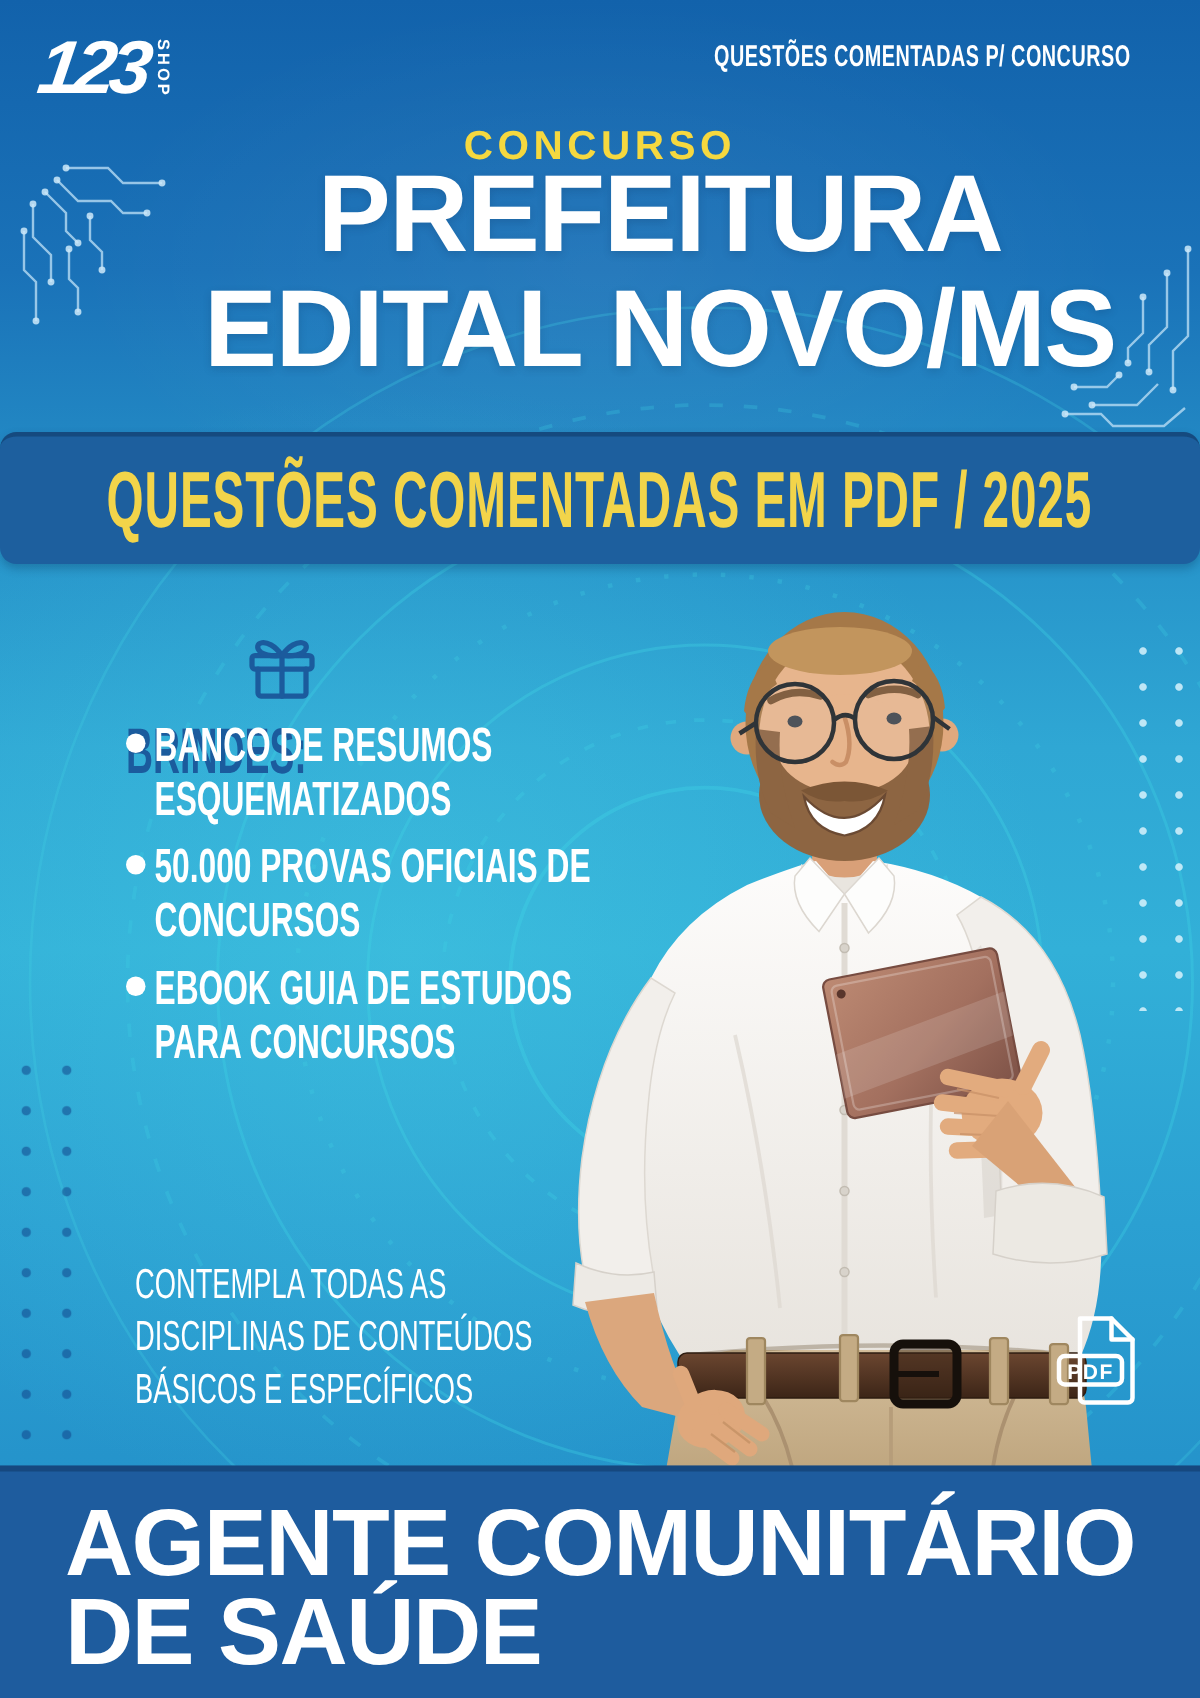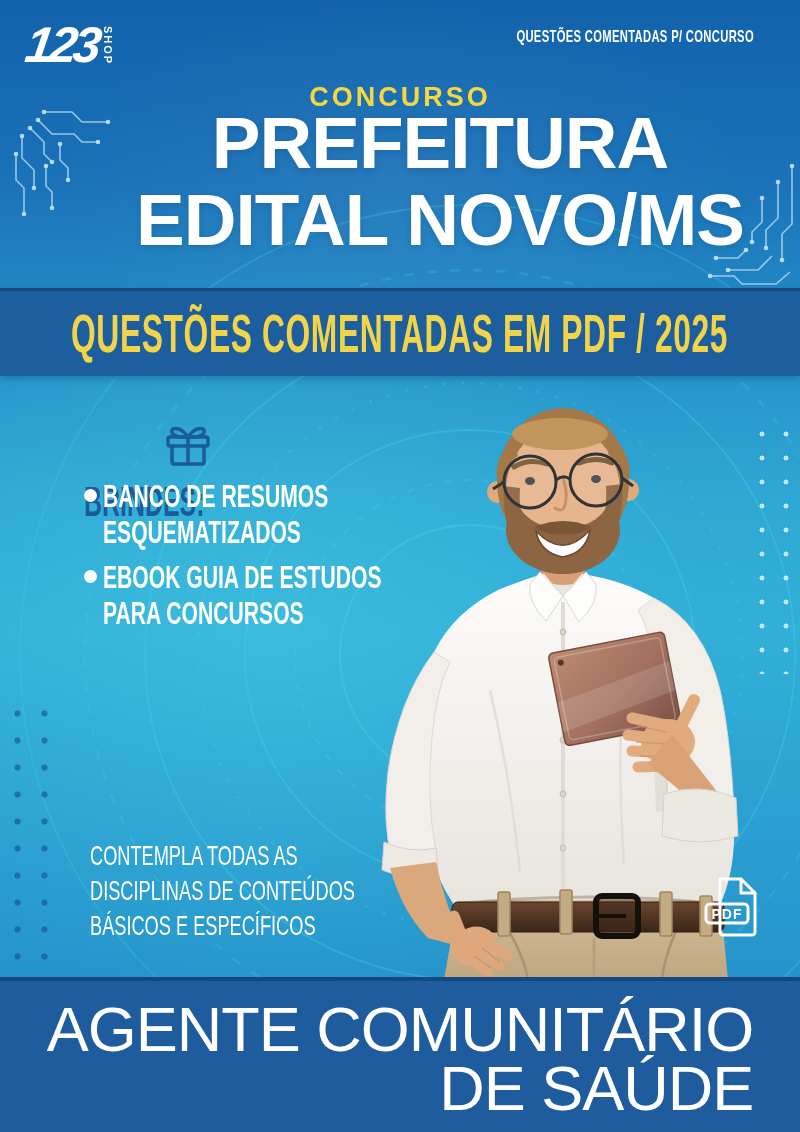--- a/index.html
+++ b/index.html
@@ -11,47 +11,47 @@
       radial-gradient(500px 260px at 50% 16%, rgba(255,255,255,.06), rgba(255,255,255,0) 70%),
       linear-gradient(180deg,#1262ab 0%,#1a72b8 16%,#2590c8 30%,#2fa7d4 44%,#32b0d8 56%,#2ba0d2 72%,#2492ca 88%,#2089c6 100%);
   }
   .abs{position:absolute;}
   .cond{display:inline-block;white-space:pre-line;}
   
   .logo{left:26px;top:20px;display:flex;align-items:flex-start;color:#fff;z-index:6;}
   .logo-num{font-size:50px;font-weight:900;font-style:italic;letter-spacing:-4px;transform:skewX(-8deg);line-height:1;}
   .logo-shop{writing-mode:vertical-rl;font-size:11px;font-weight:800;letter-spacing:2px;margin-left:5px;margin-top:6px;line-height:1;}
   
-  .tagline{top:27px;right:46px;color:#fff;font-size:17px;font-weight:700;z-index:6;text-align:right;}
+  .tagline{top:27px;right:46px;color:#fff;font-size:20px;font-weight:700;z-index:6;text-align:right;}
   .tagline .cond{transform:scaleX(.66);transform-origin:right center;letter-spacing:.5px;}
   
   .kicker{top:82px;left:0;width:100%;text-align:center;color:#f5d83f;font-size:27px;font-weight:800;letter-spacing:3px;z-index:6;}
   .title{top:104px;left:0;width:100%;text-align:center;color:#fff;font-size:73px;font-weight:800;line-height:77px;letter-spacing:-1px;z-index:6;text-shadow:0 2px 6px rgba(10,40,80,.18);margin-left:40px;}
   
   .midbanner{top:288px;left:0;width:100%;height:85px;background:#1d5f9e;border-top:3px solid rgba(9,39,77,.38);
-    box-shadow:0 3px 6px rgba(5,35,70,.25);display:flex;align-items:center;justify-content:center;z-index:6;}
+    box-shadow:0 3px 6px rgba(5,35,70,.25);display:flex;align-items:center;justify-content:center;z-index:6;border-radius:11px;}
   .midbanner .cond{transform:scaleX(.60);transform-origin:center center;color:#f2d44a;font-size:53px;font-weight:700;letter-spacing:1px;white-space:nowrap;}
   
   .sec-head{display:flex;align-items:center;gap:12px;z-index:6;}
   .brindes-head{left:84px;top:422px;flex-direction:column;}
   .cfe-head{left:84px;top:774px;}
   .sec-head h2{margin:0;font-size:43px;font-weight:700;line-height:1;}
   .brindes-head h2{color:#1b5b9d;}
   .cfe-head h2{color:#2a6aa6;}
   .sec-head .cond{transform:scaleX(.58);transform-origin:left center;white-space:nowrap;}
   .bullets{left:84px;top:478px;width:460px;z-index:6;list-style:none;margin:0;padding:0;}
   .bullets li{display:flex;gap:6px;margin-bottom:9px;}
   .bullets .dot{width:13px;height:13px;border-radius:50%;background:#fff;margin-top:11px;flex:0 0 13px;}
   .bullets .btext{color:#fff;font-size:32px;font-weight:700;line-height:36px;transform:scaleX(.66);transform-origin:left top;}
   .edital-body{left:90px;top:838px;color:#fff;font-size:28px;font-weight:400;line-height:35px;z-index:6;}
   .edital-body .cond{transform:scaleX(.65);transform-origin:left top;}
   
   .footer{top:977px;left:0;width:100%;height:155px;background:#1e5c9e;border-top:4px solid rgba(10,35,70,.35);z-index:8;
     display:flex;align-items:center;justify-content:center;}
-  .footer .role{color:#fff;font-size:63px;font-weight:400;line-height:59px;letter-spacing:-1px;text-align:right;white-space:pre-line;}
+  .footer .role{color:#fff;font-size:63px;font-weight:700;line-height:59px;letter-spacing:-1px;text-align:left;white-space:pre-line;}
   
   .dots-right{left:750px;top:422px;width:50px;height:252px;z-index:2;
     background-image:radial-gradient(circle,rgba(215,242,252,.85) 2.2px,rgba(0,0,0,0) 2.8px);background-size:24px 24px;}
   .dots-left{left:4px;top:700px;width:56px;height:262px;z-index:2;
     background-image:radial-gradient(circle,rgba(18,70,140,.55) 2.8px,rgba(0,0,0,0) 3.4px);background-size:27px 27px;}
   .circles{left:0;top:0;z-index:1;}
   .ckt{z-index:2;}
   .man{left:370px;top:390px;z-index:5;}
   .pdf{left:700px;top:874px;z-index:7;}
 </style>
@@ -212,20 +212,25 @@
       </g>
     </svg>
     <h2><span class="cond">BRINDES:</span></h2>
   </div>
 
   <ul class="abs bullets">
     <li>
       <span class="dot"></span>
       <span class="btext">BANCO DE RESUMOS
 ESQUEMATIZADOS</span>
+    </li>
+    <li>
+      <span class="dot"></span>
+      <span class="btext">50.000 PROVAS
+OFICIAIS DE CONCURSOS</span>
     </li>
     <li>
       <span class="dot"></span>
       <span class="btext">EBOOK GUIA DE ESTUDOS
 PARA CONCURSOS</span>
     </li>
   </ul>
 
 
   <div class="abs edital-body">

